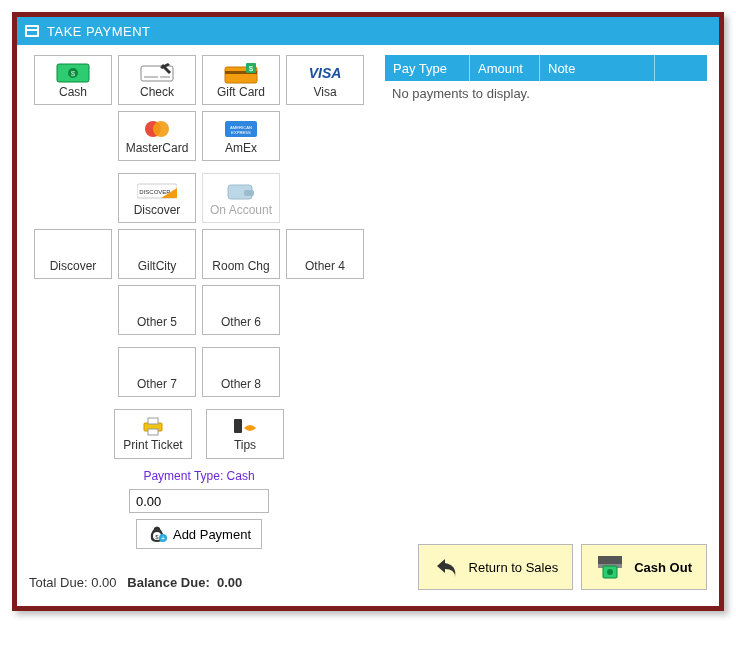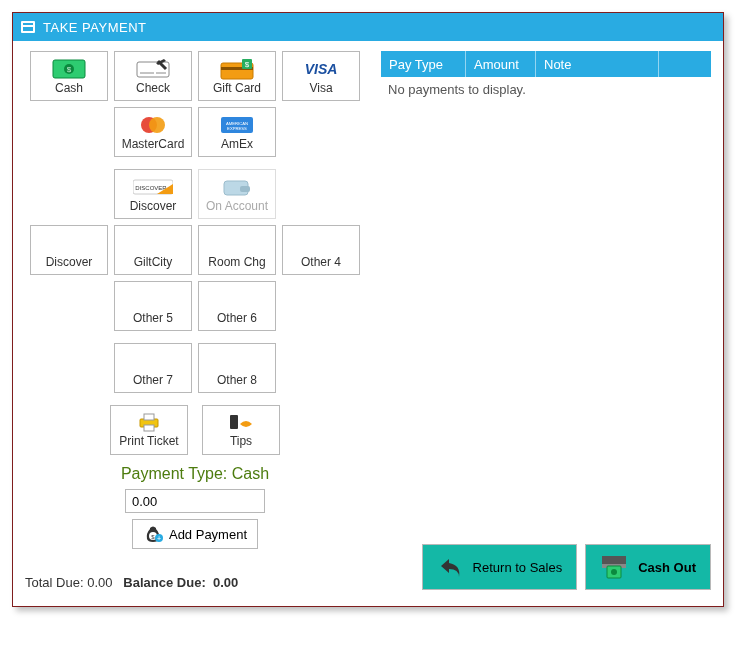--- a/index.html
+++ b/index.html
@@ -6,21 +6,21 @@
   body {
     margin: 0;
     padding: 12px;
     font-family: "Segoe UI", Arial, sans-serif;
     font-size: 13px;
     color: #333;
     background: #fff;
   }
   .window {
     width: 712px;
-    border: 1px solid #7f1d1d;
+    border: 5px solid #7f1d1d;
     box-shadow: 4px 4px 6px rgba(0,0,0,0.25);
   }
   .titlebar {
     background: #29abe2;
     color: #fff;
     height: 28px;
     display: flex;
     align-items: center;
     padding: 0 8px;
     font-size: 13px;
@@ -65,21 +65,21 @@
   .pay-btn.tall-empty { justify-content:flex-end; padding-bottom:6px; }
   .row-2 { margin-top:6px; }
   .action-btn {
     width: 78px; height: 50px;
     border: 1px solid #b8b8b8;
     background:#fff;
     display:flex; flex-direction:column; align-items:center; justify-content:center;
     gap:2px; font-size:12px; cursor:pointer;
   }
   .center-col { display:flex; flex-direction:column; align-items:center; gap:6px; margin-top:10px; }
-  .ptype-label { font-size:16px; color:#4d7c0f; }
+  .ptype-label { font-size:12px; color:#6d28d9; }
   .amount-input {
     width: 140px; height:24px;
     border:1px solid #b8b8b8; padding:2px 6px;
     font-size:13px;
   }
   .add-btn {
     border:1px solid #b8b8b8; background:#fff;
     height:30px; padding:0 10px;
     display:flex; align-items:center; gap:6px;
     font-size:13px; cursor:pointer;
@@ -94,21 +94,21 @@
   .th-note { flex:1; }
   .th-act { width:52px; border-right:none !important; }
   .table-body {
     border:1px solid #fff;
     flex:1; padding:4px 6px;
     font-size:13px; color:#555;
     min-height:430px;
   }
   .footer-btns { display:flex; justify-content:flex-end; gap:8px; margin-top:12px; }
   .big-btn {
-    border:1px solid #b8b8b8; background:#14b8a6;
+    border:1px solid #b8b8b8; background:#fef9c3;
     height:46px; padding:0 14px;
     display:flex; align-items:center; gap:10px;
     font-size:13px; cursor:pointer;
   }
   .big-btn.bold { font-weight:700; }
   
   svg { display:block; }
 </style>
 </head>
 <body>

